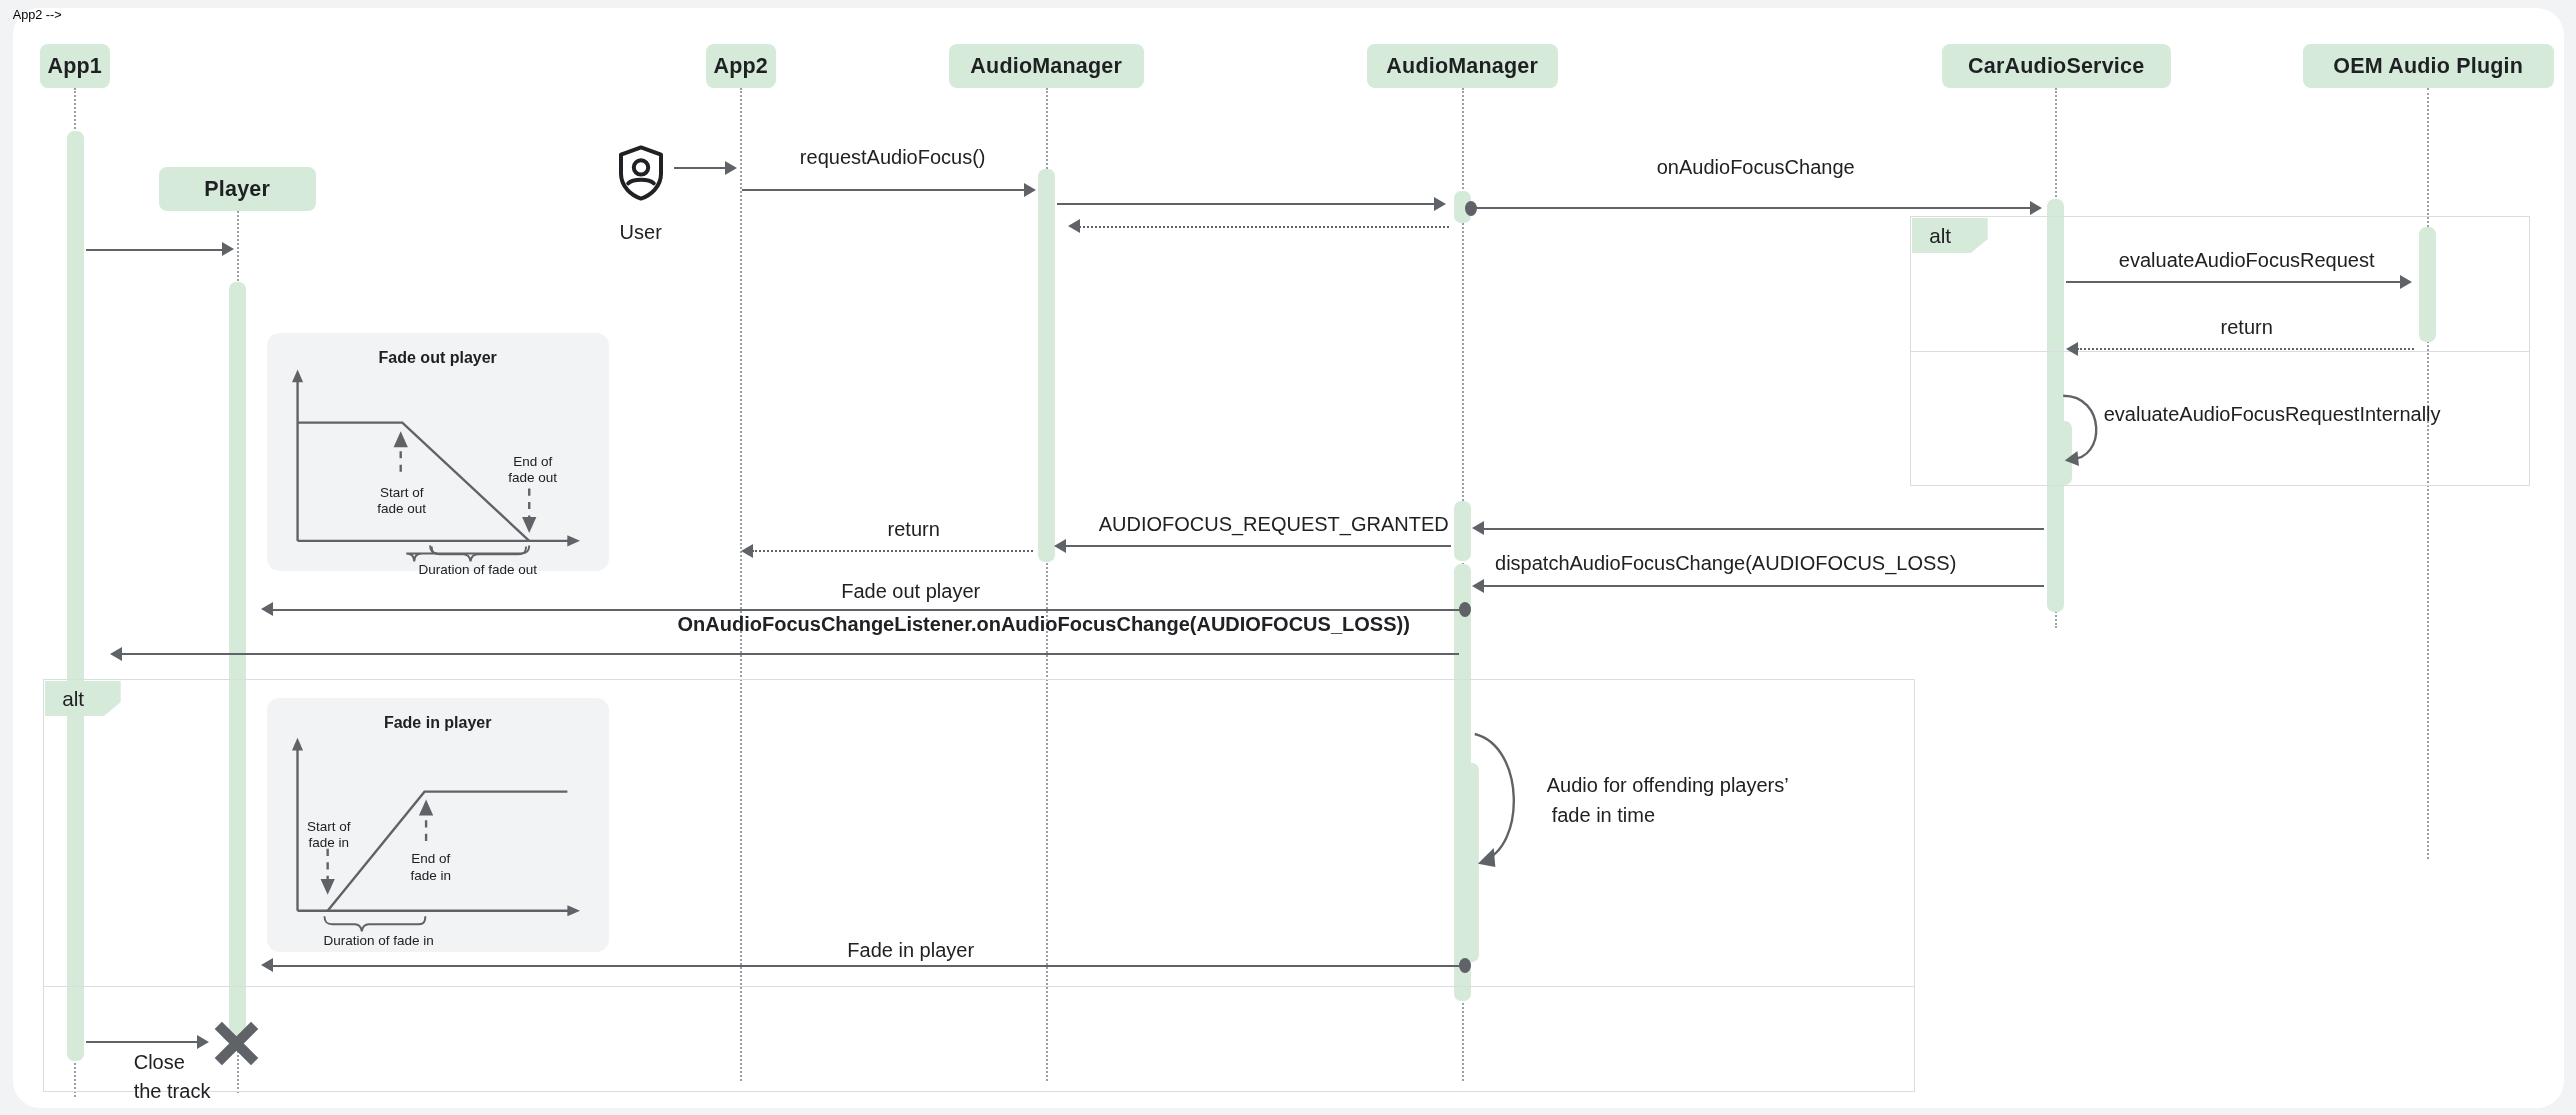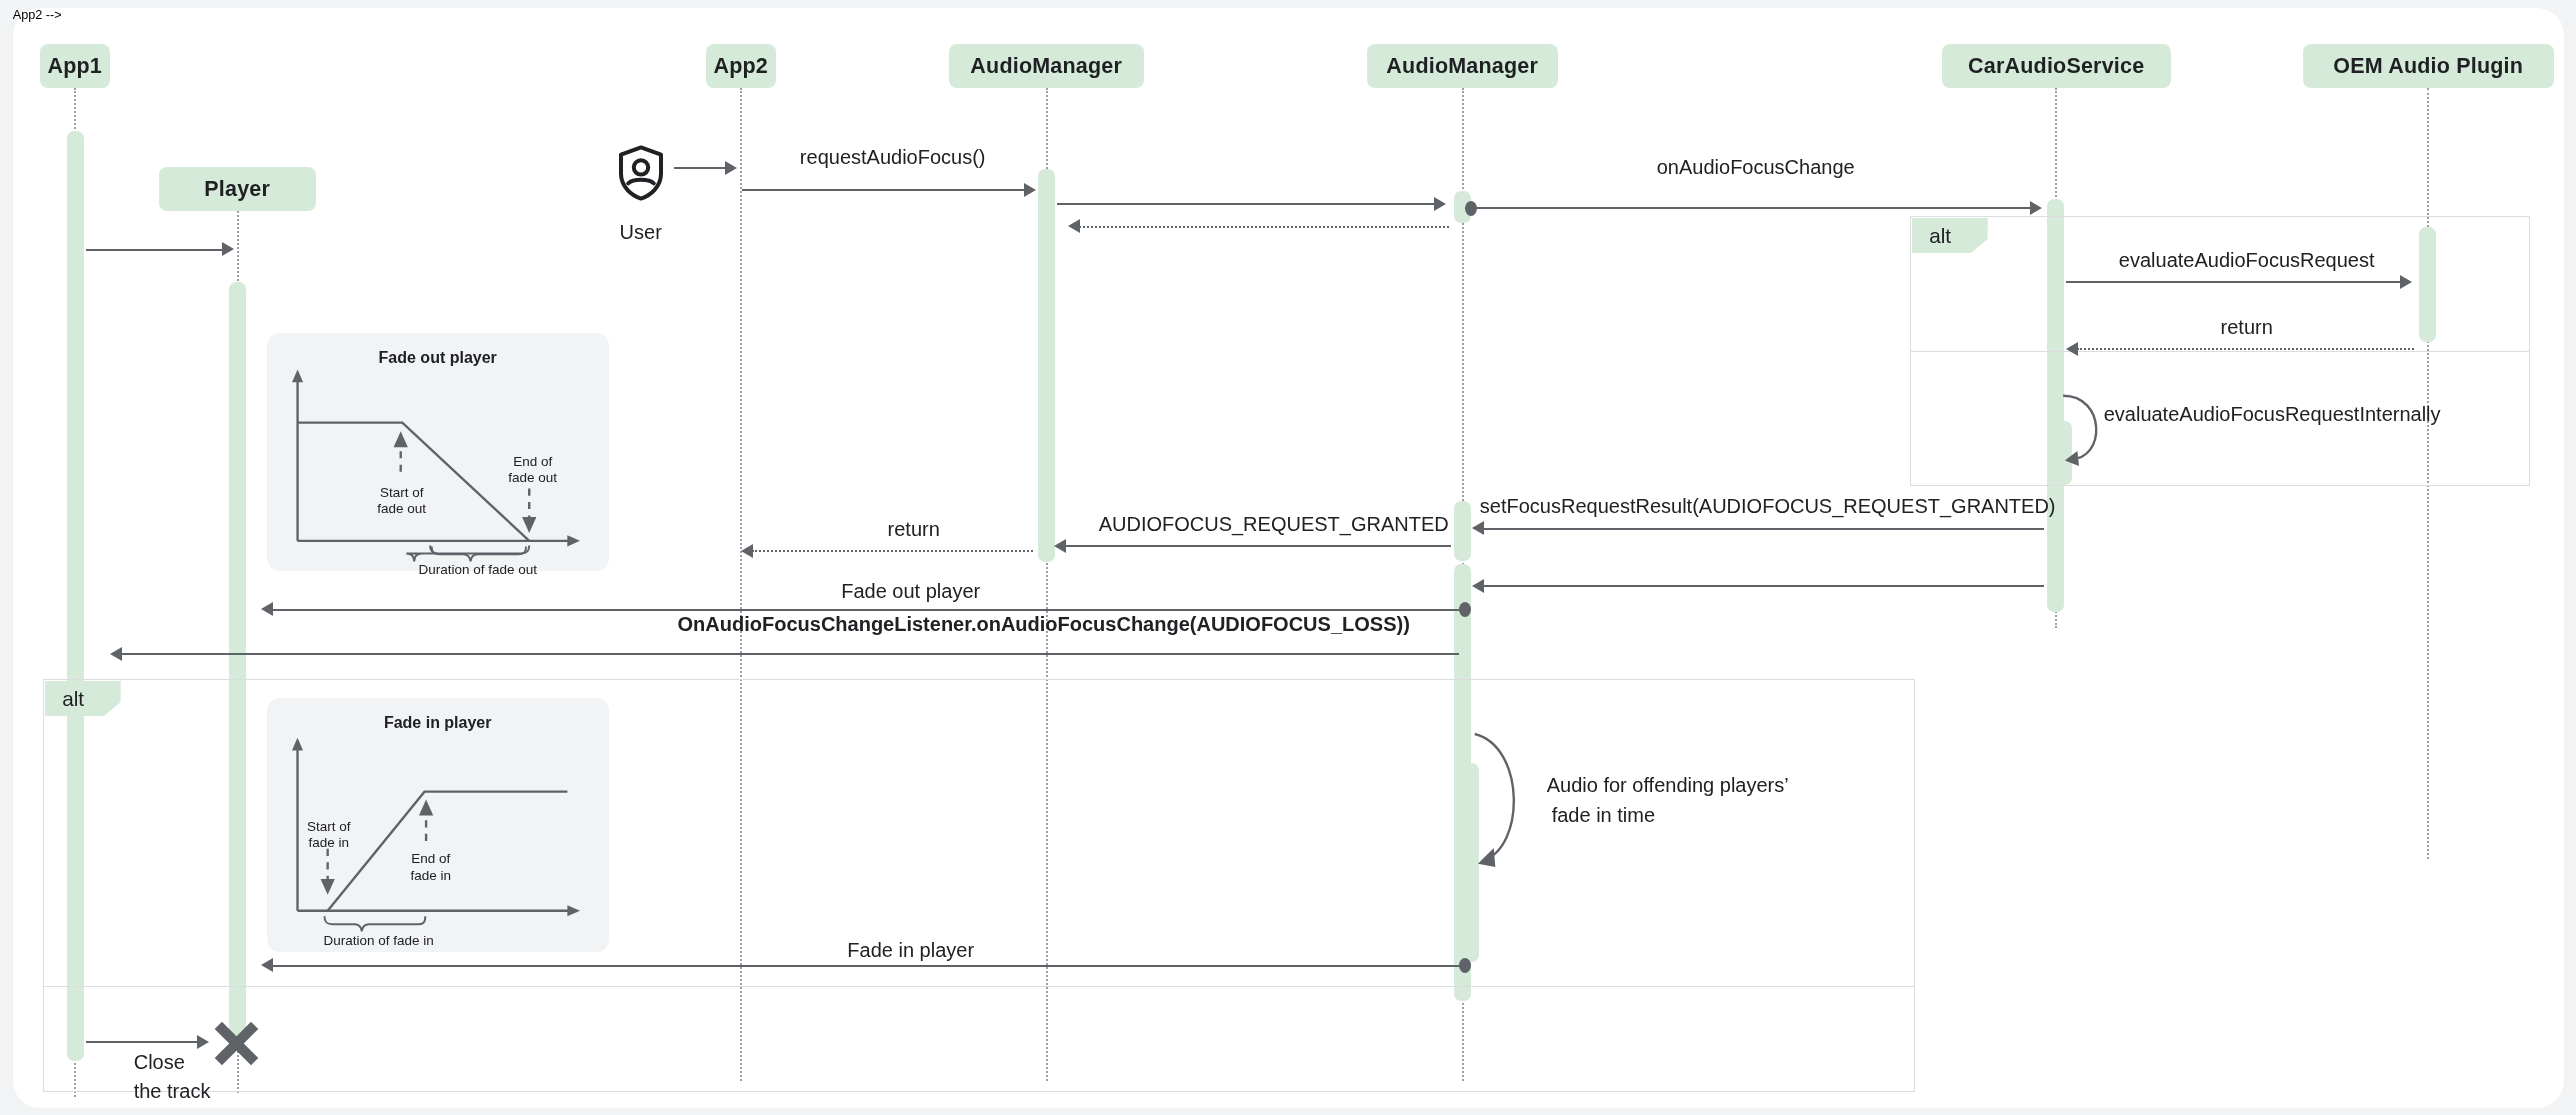--- a/index.html
+++ b/index.html
@@ -230,35 +230,35 @@
     
     <div class="lbl" style="left:2091px;top:394px;">evaluateAudioFocusRequestInternally</div>
     <div class="abs" style="left:2047px;top:383px;width:68px;height:79px;">
       <svg width="68" height="79" viewBox="0 0 86 100">
         <path d="M4 6 C58 6 58 86 14 86" fill="none" stroke="#5f6368" stroke-width="3"></path>
         <polygon points="22,76 6,88 24,95" fill="#5f6368"></polygon>
       </svg>
     </div>
 
     
-    <div class="lbl ctr" style="left:1755px;top:486px;">setFocusRequestResult(AUDIOFOCUS_REQUEST_GRANTED)</div>
     <div class="msg" style="left:1470px;top:520px;width:561px;"></div>
     <div class="arrowL" style="left:1459px;top:513px;"></div>
 
     
     <div class="lbl ctr" style="left:1261px;top:504px;">AUDIOFOCUS_REQUEST_GRANTED</div>
     <div class="msg" style="left:1052px;top:537px;width:386px;"></div>
     <div class="arrowL" style="left:1041px;top:531px;"></div>
 
     
     <div class="lbl ctr" style="left:901px;top:509px;">return</div>
     <div class="msg dotted" style="left:739px;top:542px;width:281px;"></div>
     <div class="arrowL" style="left:728px;top:536px;"></div>
 
     
+    <div class="lbl ctr" style="left:1713px;top:543px;">dispatchAudioFocusChange(AUDIOFOCUS_LOSS)</div>
     <div class="msg" style="left:1470px;top:577px;width:561px;"></div>
     <div class="arrowL" style="left:1459px;top:571px;"></div>
 
     
     <div class="lbl ctr" style="left:898px;top:571px;">Fade out player</div>
     <div class="dot" style="left:1446px;top:594px;"></div>
     <div class="msg" style="left:259px;top:601px;width:1189px;"></div>
     <div class="arrowL" style="left:248px;top:594px;"></div>
 
     

